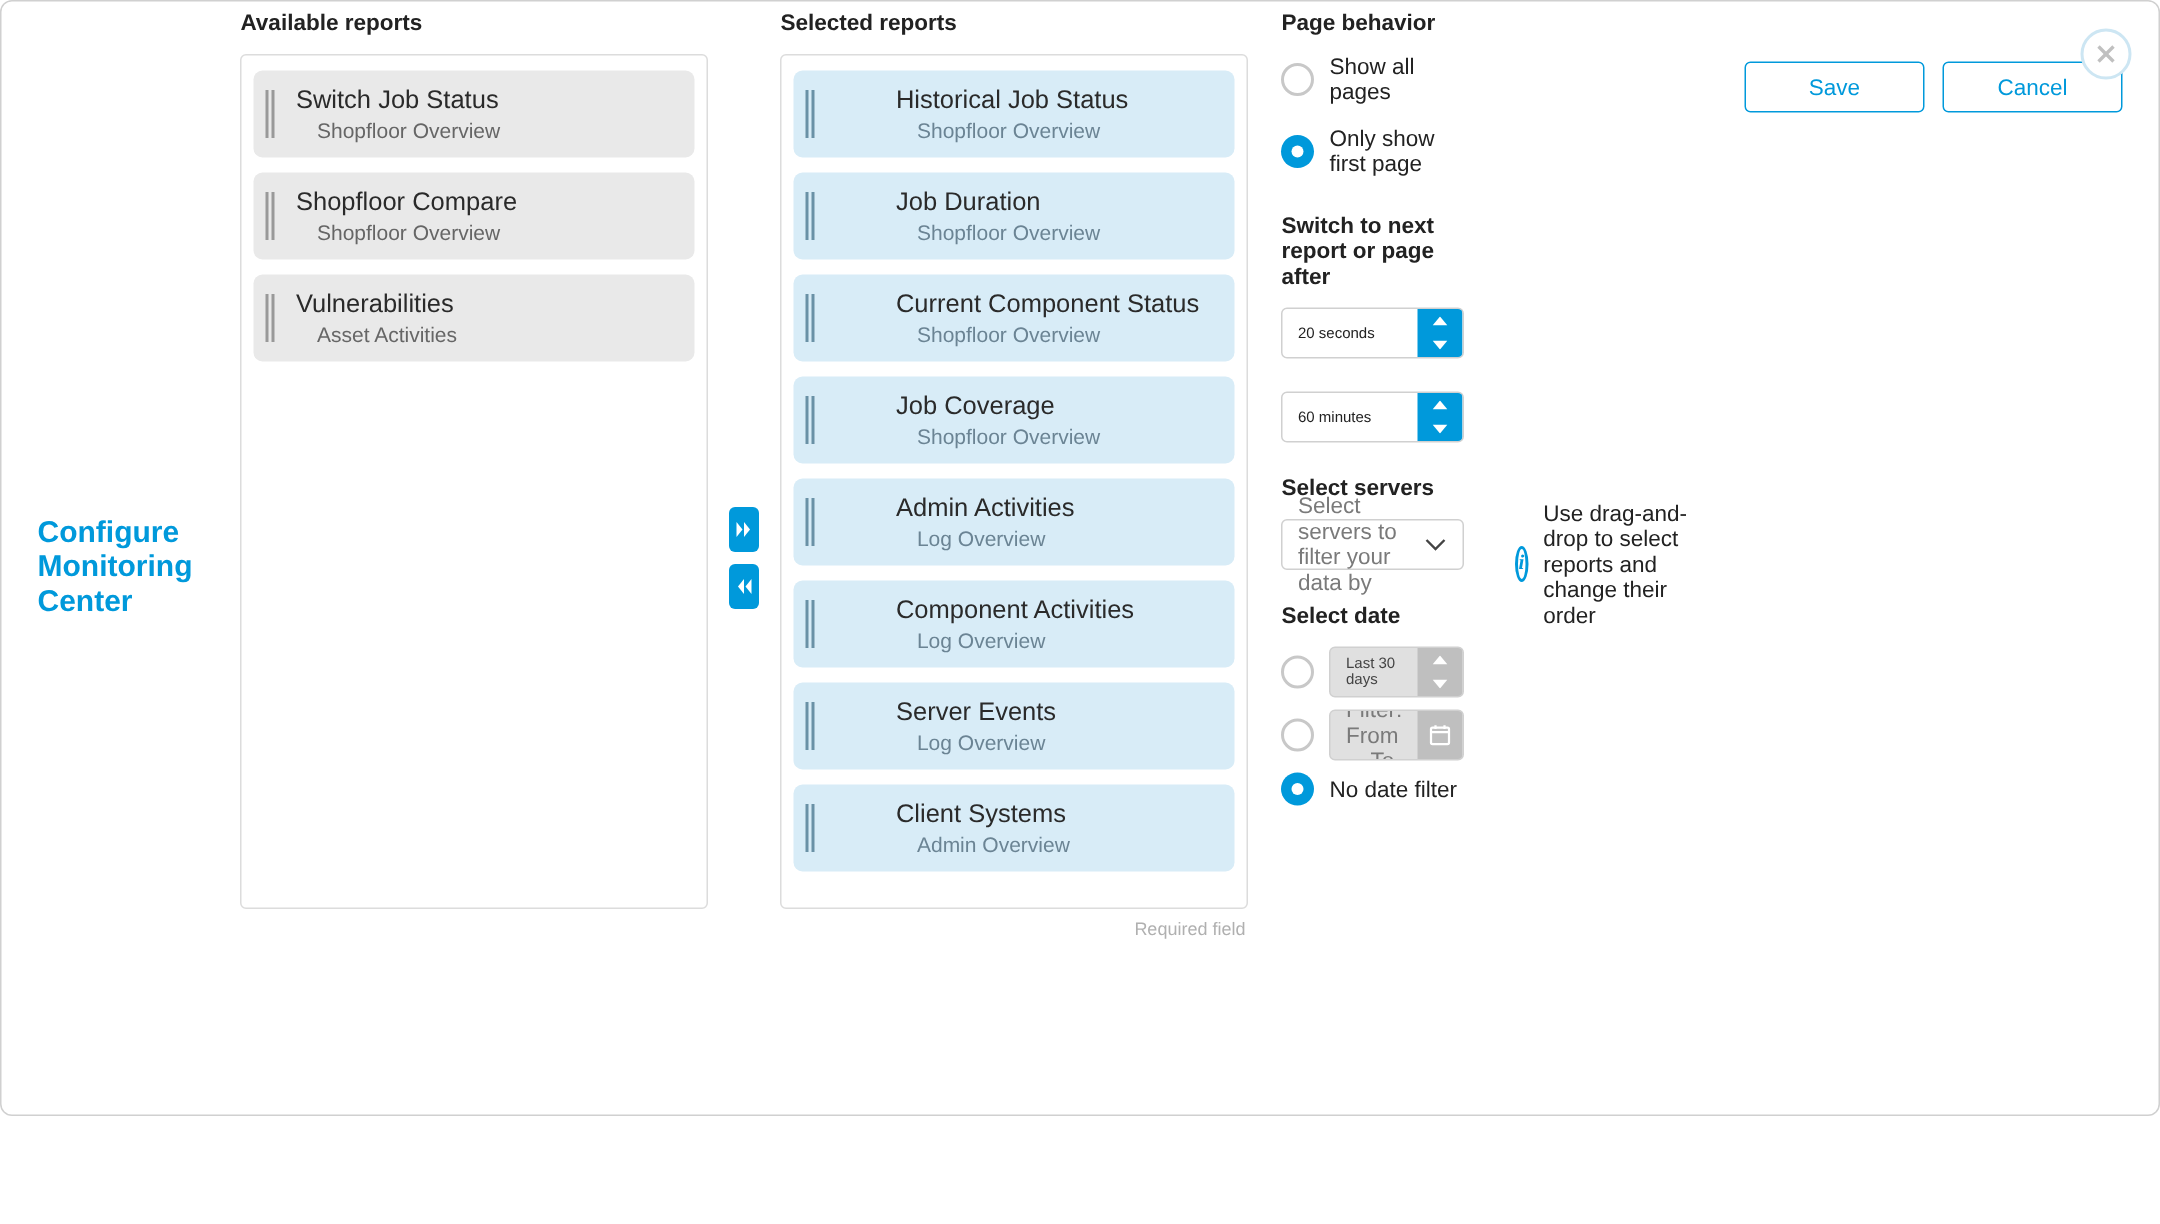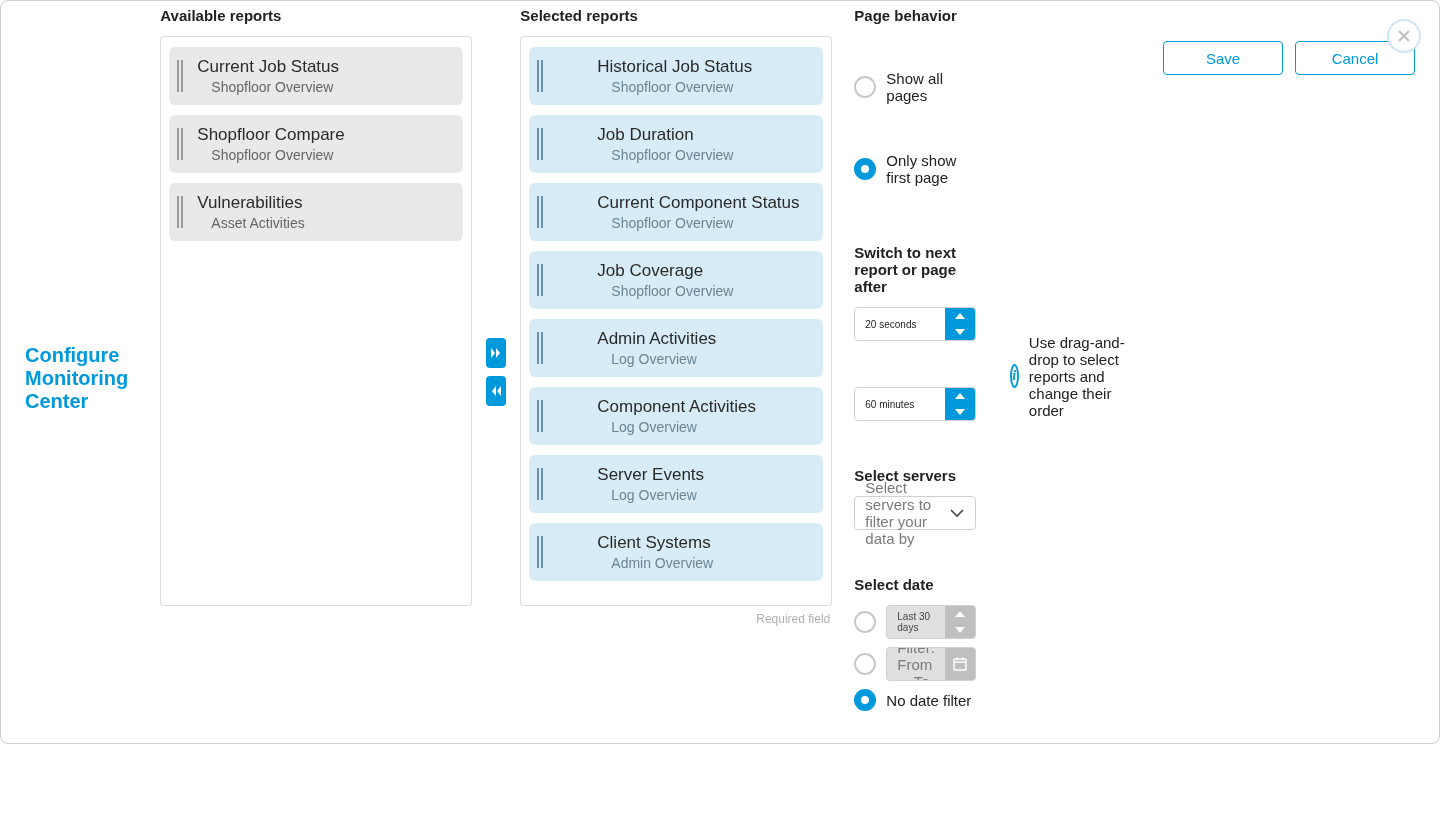--- a/index.html
+++ b/index.html
@@ -51,21 +51,21 @@
       padding: 0 8px;
       min-height: 0;
     }
     .col {
       display: flex;
       flex-direction: column;
     }
     .col-available { width: 312px; }
     .col-mid { width: 48px; justify-content: center; align-items: center; }
     .col-selected { width: 312px; }
-    .col-settings { flex: 1; padding: 0 14px 0 22px; gap: 34px; }
+    .col-settings { flex: 1; padding: 0 14px 0 22px; }
     .col-header {
       font-size: 15px;
       font-weight: 700;
       color: #222;
       padding: 6px 0 12px 0;
     }
     .listbox {
       flex: 1;
       border: 1px solid #dcdcdc;
       border-radius: 4px;
@@ -117,21 +117,21 @@
       cursor: pointer;
     }
     .mid-btn svg { fill: #fff; }
     .required {
       font-size: 12px;
       color: #b0b0b0;
       text-align: right;
       padding: 6px 2px 0 0;
     }
     
-    .settings-section { margin-bottom: 12px; }
+    .settings-section { margin-bottom: 22px; }
     .settings-label {
       font-size: 15px;
       font-weight: 700;
       color: #222;
       margin-bottom: 12px;
     }
     .radio-row {
       display: flex;
       align-items: center;
       margin-bottom: 14px;
@@ -278,21 +278,21 @@
 
     <div class="col col-available">
       <div class="col-header">Available reports</div>
       <div class="listbox" id="available-list">
           <div class="report-card gray">
             <div class="grip">
               <span></span>
               <span></span>
             </div>
             <div class="card-text">
-              <div class="card-title">Current Job Status</div>
+              <div class="card-title">Switch Job Status</div>
               <div class="card-sub">Shopfloor Overview</div>
             </div>
           </div>
           <div class="report-card gray">
             <div class="grip">
               <span></span>
               <span></span>
             </div>
             <div class="card-text">
               <div class="card-title">Shopfloor Compare</div>

